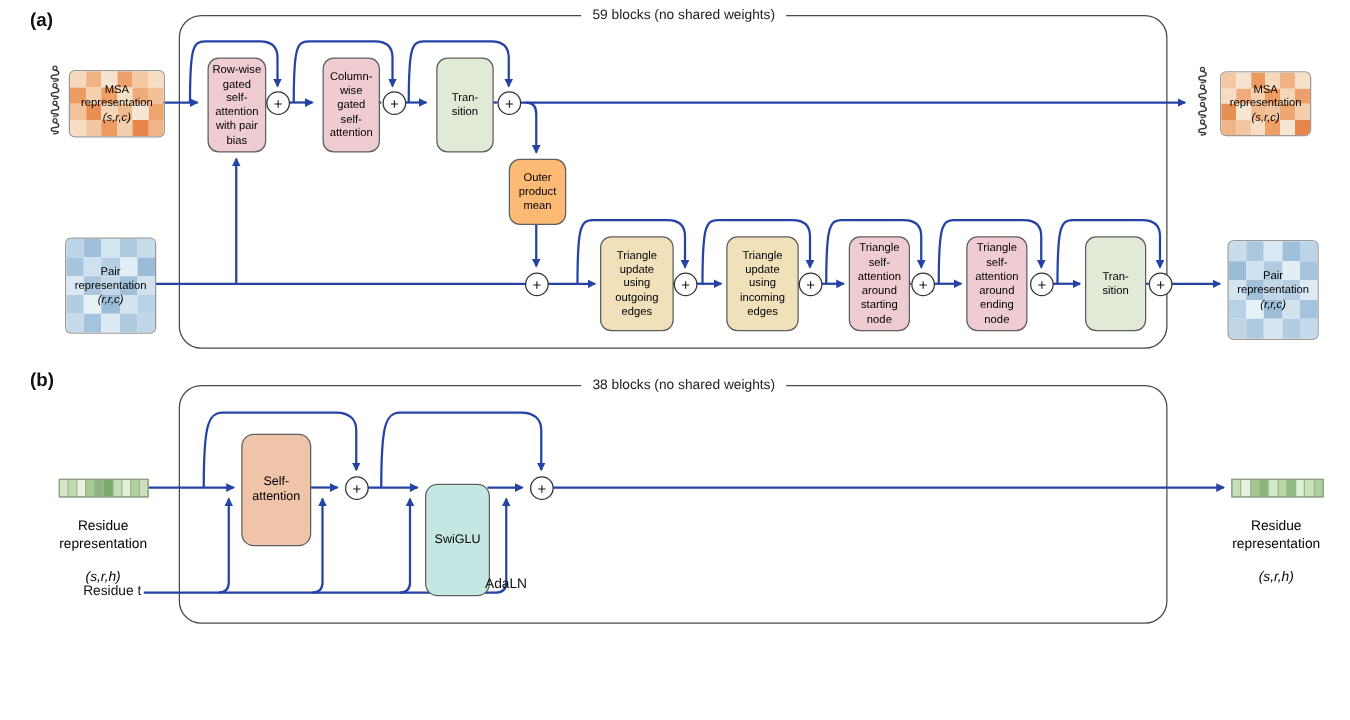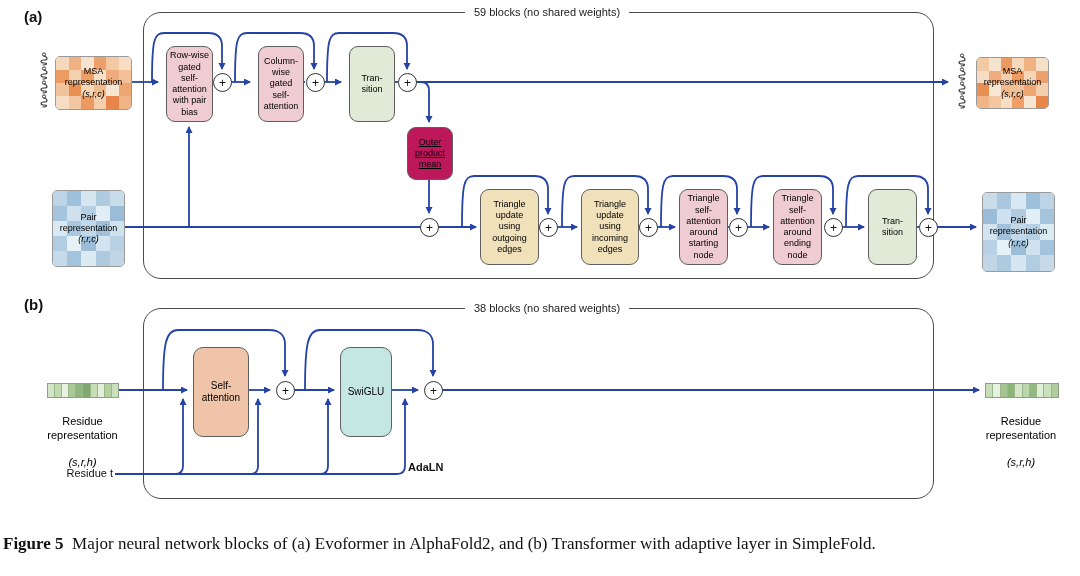--- a/index.html
+++ b/index.html
@@ -10,23 +10,23 @@
   .frame{position:absolute;border:1.3px solid #4a4a4a;border-radius:18px;background:transparent;}
   .banner{position:absolute;left:50%;transform:translate(-50%,-50%);background:#fff;
           padding:0 9px;font-size:11px;color:#222;white-space:nowrap;z-index:3;}
   .node{position:absolute;border:1px solid #5f5f5f;border-radius:9px;display:flex;
         align-items:center;justify-content:center;text-align:center;font-size:9px;
         line-height:1.25;white-space:pre-line;z-index:2;color:#000;}
   .node.big{font-size:10px;border-radius:10px;}
   .pink{background:#efccd2;}
   .green{background:#e0ead6;}
   .tan{background:#f0e1bb;}
-  .lavender{background:#be185d;text-decoration:underline;}
+  .lavender{background:#fdba74;}
   .salmon{background:#efc4a9;}
-  .teal{background:#c4e7e3;}
+  .teal{background:#c4e7e3;margin-top:40px;}
   .plus{position:absolute;width:17px;height:17px;border:1.2px solid #333;border-radius:50%;
         background:#fff;display:flex;align-items:center;justify-content:center;
         font-size:12px;line-height:1;color:#111;z-index:3;}
   .heat{position:absolute;border:1.4px solid #9a9a9a;border-radius:5px;overflow:hidden;z-index:2;}
   .heat .cells{position:absolute;inset:0;display:grid;}
   .heat .lbl{position:absolute;inset:0;display:flex;flex-direction:column;align-items:center;
              justify-content:center;text-align:center;font-size:9px;line-height:1.25;
              white-space:pre-line;color:#000;z-index:2;}
   .strip{position:absolute;border:1px solid #8f9f85;overflow:hidden;z-index:2;background:#9bb88c;}
   .strip .cells{position:absolute;inset:0;display:grid;gap:1px;}
@@ -343,17 +343,16 @@
         <div style="background: rgb(176, 205, 158);"></div>
       </div>
   </div>
   <div class="io-label" style="left:963px;top:401px;width:116px;">
     <span>Residue
 representation</span><br>
     <span class="dims">(s,r,h)</span>
   </div>
 
   <div class="small-label" style="left:30px;top:467px;width:83px;text-align:right;">Residue t</div>
-  <div class="small-label" style="left:408px;top:461px;font-weight:bold;">AdaLN</div>
-
-  <p class="caption"><b>Figure 5</b>&nbsp;&nbsp;<span>Major neural network blocks of (a) Evoformer in AlphaFold2, and (b) Transformer with adaptive layer in SimpleFold.</span></p>
+  <div class="small-label" style="left:388px;top:461px;">AdaLN</div>
+
 
 </div>
 
 </body></html>

